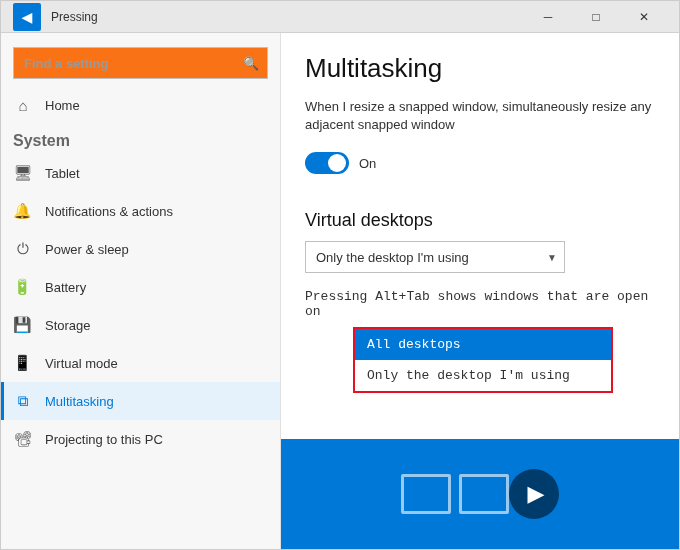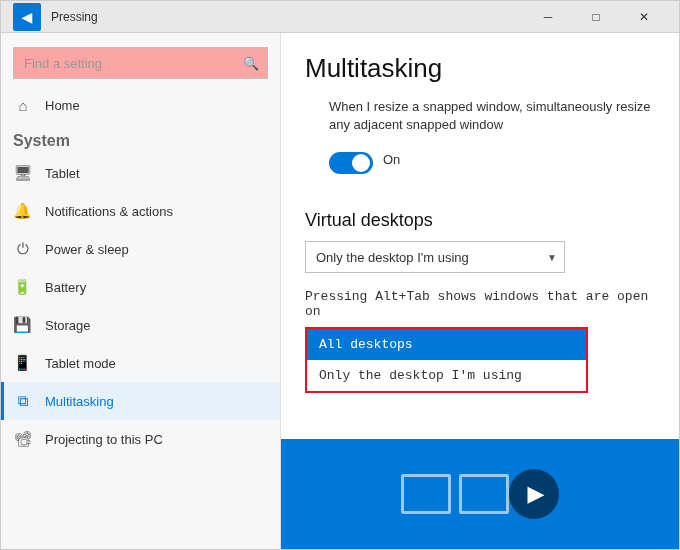--- a/index.html
+++ b/index.html
@@ -82,23 +82,24 @@
     .sidebar-search {
       margin: 14px 12px 8px;
       position: relative;
     }
     .sidebar-search input {
       width: 100%;
       height: 32px;
       border: 1px solid #c0c0c0;
       padding: 0 30px 0 10px;
       font-size: 13px;
-      background: #fca5a5;
+      background: #f97316;
       color: #333;
       outline: none;
+      font-weight: bold;
     }
     .sidebar-search input::placeholder { color: #999; }
     .search-icon-wrap {
       position: absolute;
       right: 8px;
       top: 50%;
       transform: translateY(-50%);
       color: #666;
       font-size: 13px;
     }
@@ -150,24 +151,23 @@
       margin-bottom: 18px;
     }
     .setting-desc {
       font-size: 13px;
       color: #333;
       margin-bottom: 10px;
       line-height: 1.4;
     }
     .toggle-row {
       display: flex;
-      align-items: flex-start;
+      align-items: center;
       gap: 10px;
       margin-bottom: 18px;
-      margin-left: 24px;
     }
     .toggle {
       width: 44px;
       height: 22px;
       background: #0078d7;
       border-radius: 11px;
       position: relative;
       cursor: pointer;
       flex-shrink: 0;
     }
@@ -233,21 +233,22 @@
       font-family: Liberation Mono, monospace;
     }
     .alt-tab-label {
       font-size: 13px;
       color: #333;
       margin-bottom: 8px;
     }
     .dropdown-popup {
       border: 2px solid #e81123;
       background: white;
-      width: 283px;
+      width: 260px;
+      margin-left: 48px;
     }
     .dropdown-popup-item {
       padding: 8px 12px;
       font-size: 13px;
       cursor: pointer;
       color: #333;
     }
     .dropdown-popup-item.selected {
       background: #0078d7;
       color: white;
@@ -339,21 +340,21 @@
       <div class="sidebar-item">
         <span class="icon">🔋</span>
         <span>Battery</span>
       </div>
       <div class="sidebar-item">
         <span class="icon">💾</span>
         <span>Storage</span>
       </div>
       <div class="sidebar-item">
         <span class="icon">📱</span>
-        <span>Tablet mode</span>
+        <span>Virtual mode</span>
       </div>
       <div class="sidebar-item active">
         <span class="icon">⧉</span>
         <span>Multitasking</span>
       </div>
       <div class="sidebar-item">
         <span class="icon">📽</span>
         <span>Projecting to this PC</span>
       </div>
     </div>

